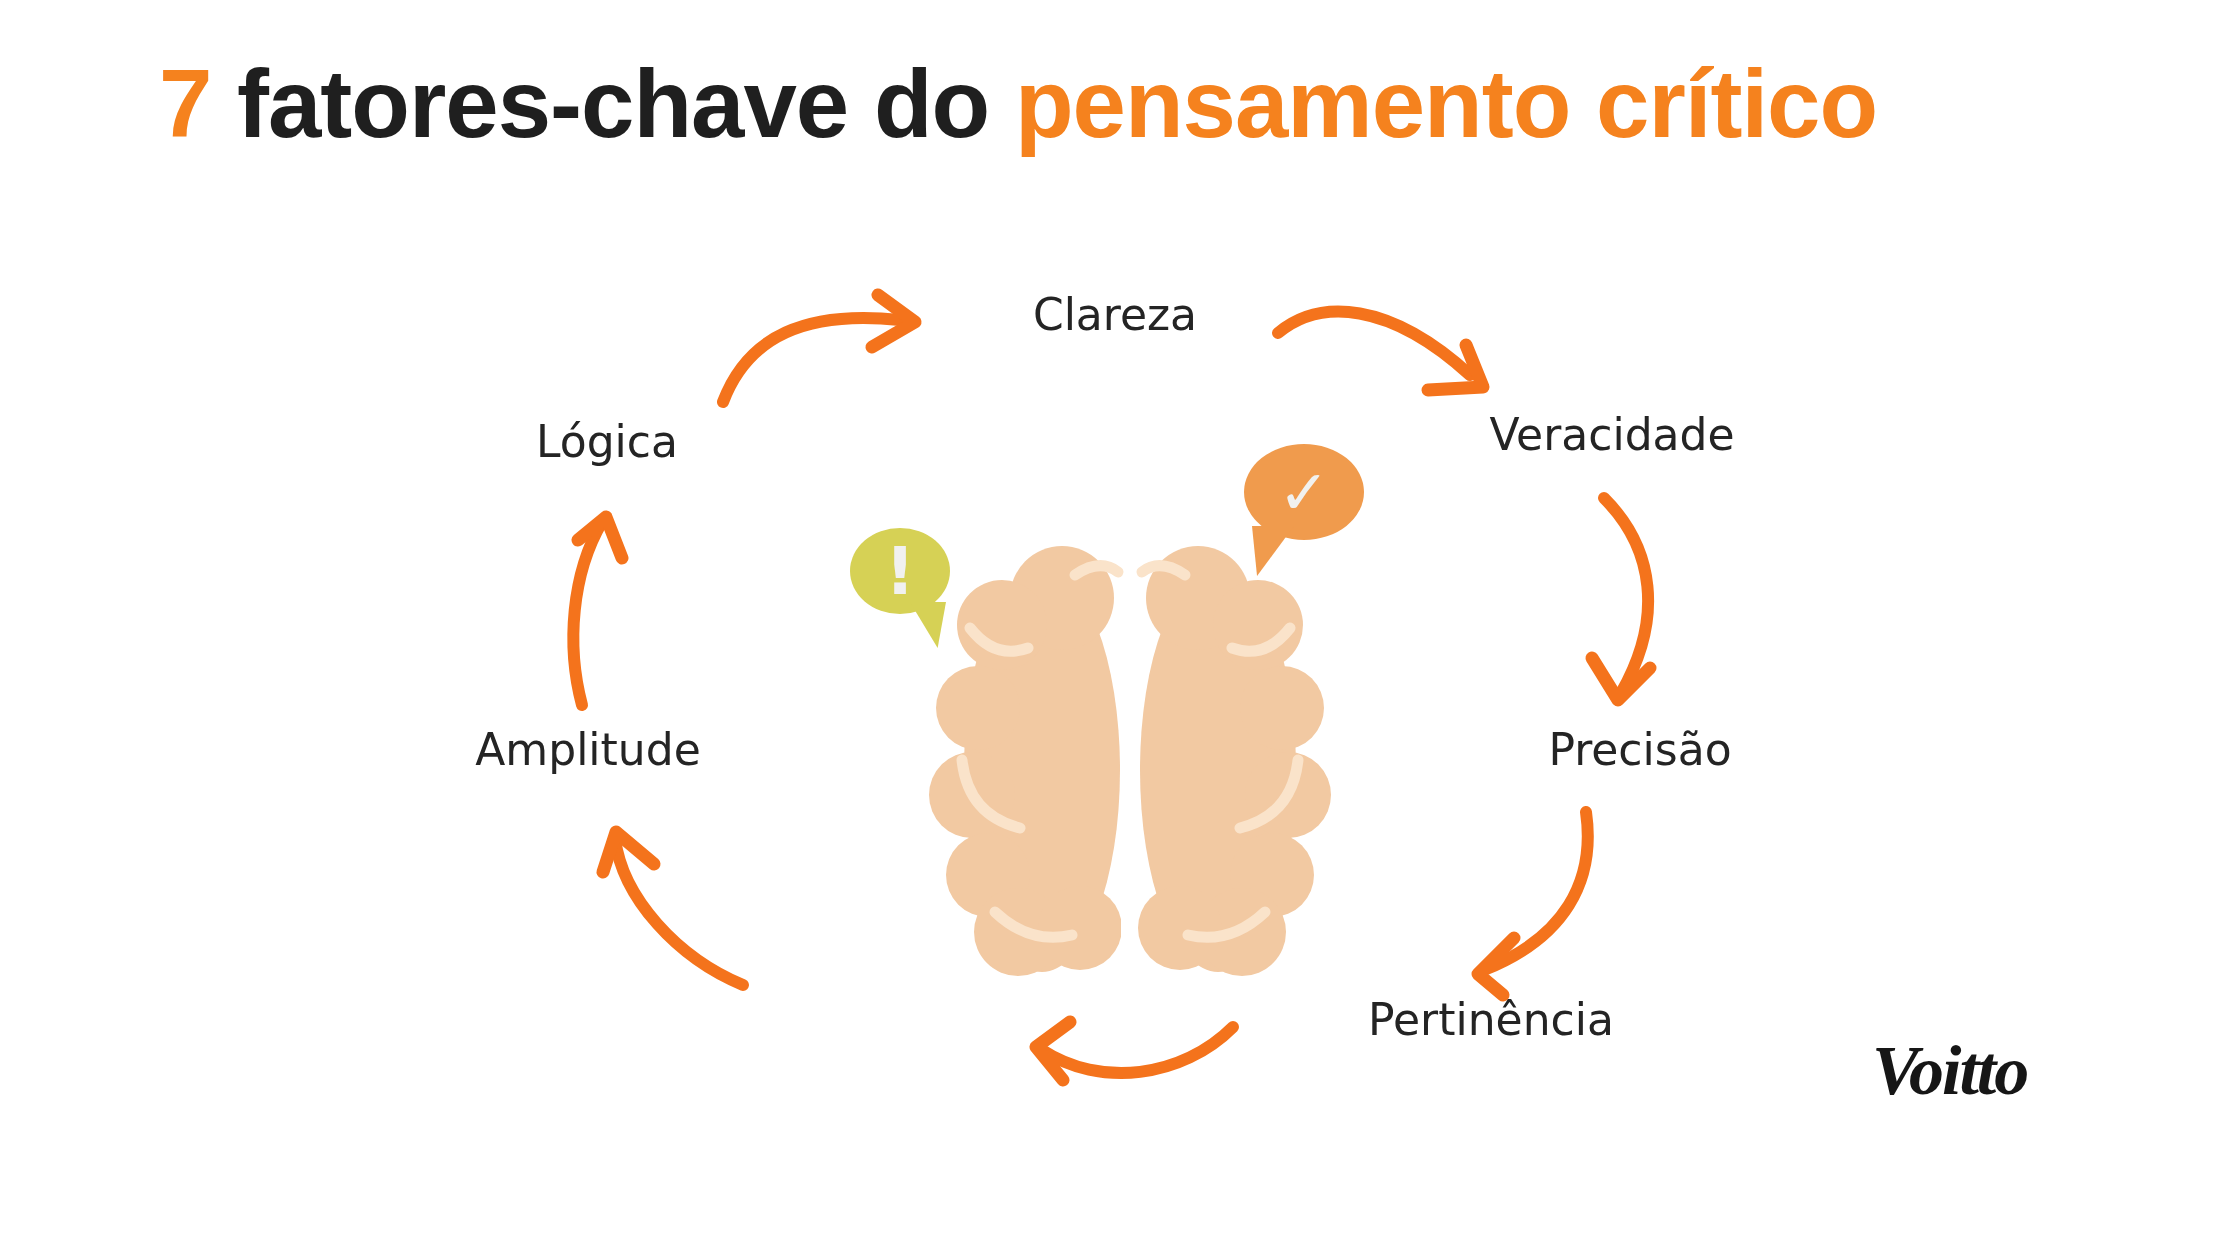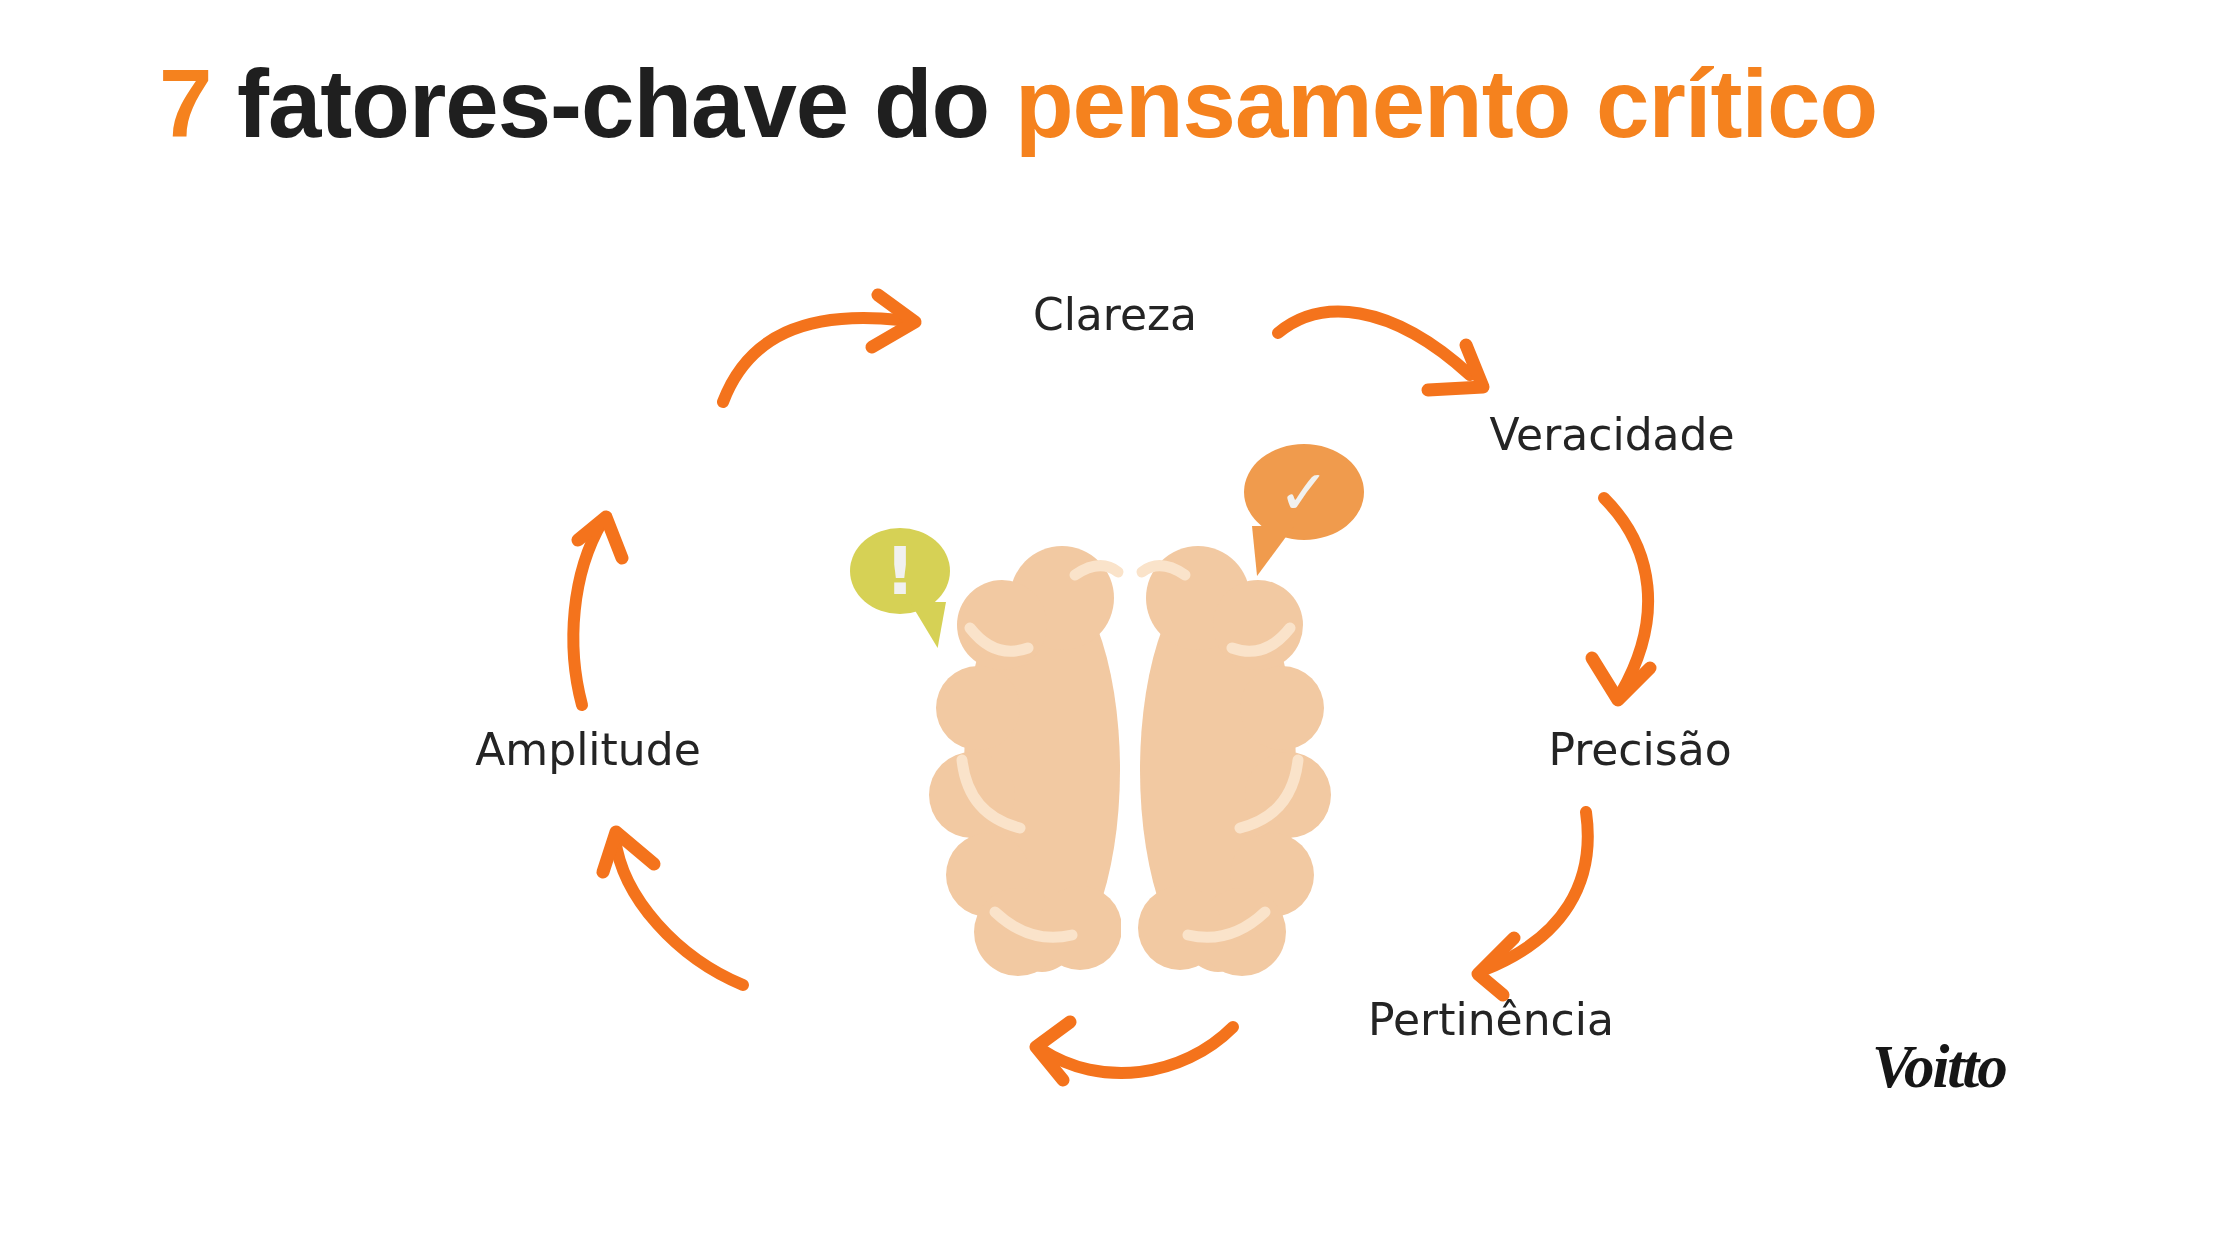--- a/index.html
+++ b/index.html
@@ -49,21 +49,21 @@
   .bubble-orange{left:1244px;top:444px;width:120px;height:96px;background:#F09B4D;}
   .bubble-orange .glyph{font-size:62px;}
   .bubble-orange .tail{
     position:absolute;left:8px;top:82px;width:42px;height:50px;background:#F09B4D;
     clip-path:polygon(0 0,100% 0,12% 100%);
   }
   
   .logo{
     position:absolute;left:1872px;top:1036px;
     font-family:"Liberation Serif",serif;font-style:italic;font-weight:700;
-    font-size:61px;color:#161616;letter-spacing:-2px;line-height:1;
+    font-size:70px;color:#161616;letter-spacing:-2px;line-height:1;
   }
 </style>
 </head>
 <body>
 
 <div class="canvas">
 
   <div class="title">
     <span class="orange">7</span>
     <span>fatores-chave do</span>
@@ -148,16 +148,17 @@
   </div>
 
   <div class="brain-label">
   </div>
 
   <div class="factor f0">Clareza</div>
   <div class="factor f1">Veracidade</div>
   <div class="factor f2">Precisão</div>
   <div class="factor f3">Pertinência</div>
   <div class="factor f5">Amplitude</div>
+  <div class="factor f6">Lógica</div>
 
   <div class="logo">Voitto</div>
 
 </div>
 
 </body></html>

